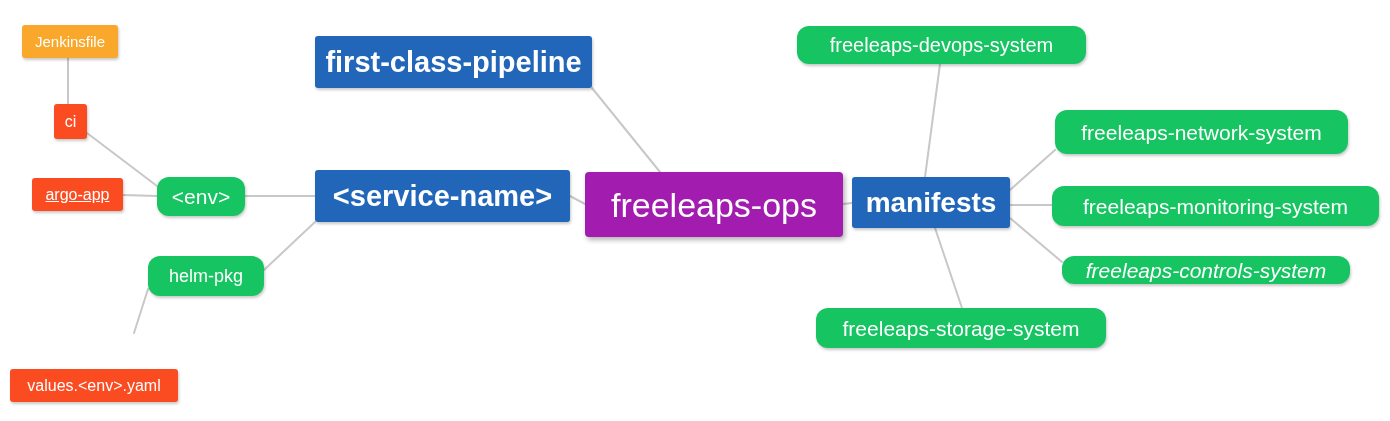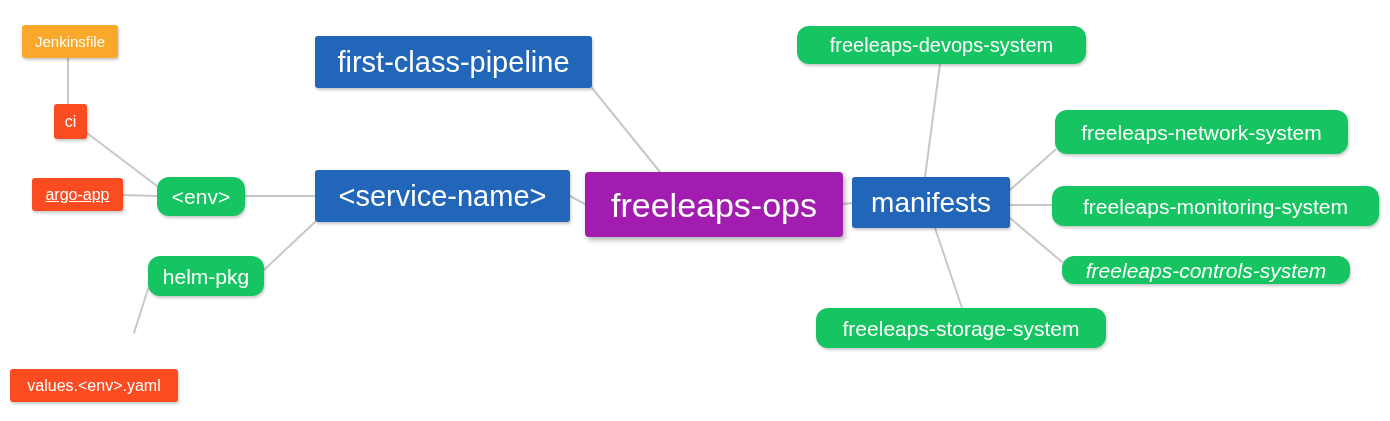--- a/index.html
+++ b/index.html
@@ -40,21 +40,21 @@
     text-align: center;
     box-shadow: 1px 2px 3px rgba(0,0,0,0.22);
     z-index: 2;
     padding: 0 10px;
   }
   .node.root {
     background: #a21caf;
     border-radius: 4px;
     box-shadow: 2px 3px 5px rgba(0,0,0,0.3);
   }
-  .node.blue   { background: #2166b8; }
+  .node.blue   { background: #2166b8; font-weight: bold; }
   .node.green  { background: #17c462; border-radius: 12px; }
   .node.red    { background: #fb4b21; }
   .node.orange { background: #f9a82b; }
 </style>
 </head>
 <body>
 
 <div id="mindmap">
   <svg id="edge-layer" viewBox="0 0 1390 421" width="1390" height="421">
       <polyline points="585,204 570,196" fill="none" stroke="#c8c8c8" stroke-width="2" stroke-linecap="round"></polyline>
@@ -70,21 +70,21 @@
       <polyline points="1010,190 1055,150" fill="none" stroke="#c8c8c8" stroke-width="2" stroke-linecap="round"></polyline>
       <polyline points="1010,205 1052,205" fill="none" stroke="#c8c8c8" stroke-width="2" stroke-linecap="round"></polyline>
       <polyline points="1010,218 1062,262" fill="none" stroke="#c8c8c8" stroke-width="2" stroke-linecap="round"></polyline>
       <polyline points="935,228 962,308" fill="none" stroke="#c8c8c8" stroke-width="2" stroke-linecap="round"></polyline>
     </svg>
   <div id="node-layer">
       <div class="node orange" style="left: 22px; top: 25px; width: 96px; height: 33px; font-size: 15px; text-align: center;">Jenkinsfile</div>
       <div class="node red" style="left: 54px; top: 104px; width: 33px; height: 35px; font-size: 16px;">ci</div>
       <div class="node red" style="left: 32px; top: 178px; width: 91px; height: 33px; font-size: 16px; text-decoration: underline;">argo-app</div>
       <div class="node green" style="left: 157px; top: 177px; width: 88px; height: 39px; font-size: 21px;">&lt;env&gt;</div>
-      <div class="node green" style="left: 148px; top: 256px; width: 116px; height: 40px; font-size: 21px;">helm-pkg</div>
+      <div class="node green" style="left: 148px; top: 256px; width: 116px; height: 40px; font-size: 18px;">helm-pkg</div>
       <div class="node red" style="left: 10px; top: 333px; width: 168px; height: 33px; font-size: 16px; margin-top: 36px;">values.&lt;env&gt;.yaml</div>
       <div class="node blue" style="left: 315px; top: 36px; width: 277px; height: 52px; font-size: 29px;">first-class-pipeline</div>
       <div class="node blue" style="left: 315px; top: 170px; width: 255px; height: 52px; font-size: 29px;">&lt;service-name&gt;</div>
       <div class="node root" style="left: 585px; top: 172px; width: 258px; height: 65px; font-size: 34px;">freeleaps-ops</div>
       <div class="node blue" style="left: 852px; top: 177px; width: 158px; height: 51px; font-size: 28px;">manifests</div>
       <div class="node green" style="left: 797px; top: 26px; width: 289px; height: 38px; font-size: 20px;">freeleaps-devops-system</div>
       <div class="node green" style="left: 1055px; top: 110px; width: 293px; height: 44px; font-size: 21px;">freeleaps-network-system</div>
       <div class="node green" style="left: 1052px; top: 186px; width: 327px; height: 40px; font-size: 21px;">freeleaps-monitoring-system</div>
       <div class="node green" style="left: 1062px; top: 256px; width: 288px; height: 28px; font-size: 21px; font-style: italic;">freeleaps-controls-system</div>
       <div class="node green" style="left: 816px; top: 308px; width: 290px; height: 40px; font-size: 21px;">freeleaps-storage-system</div>

